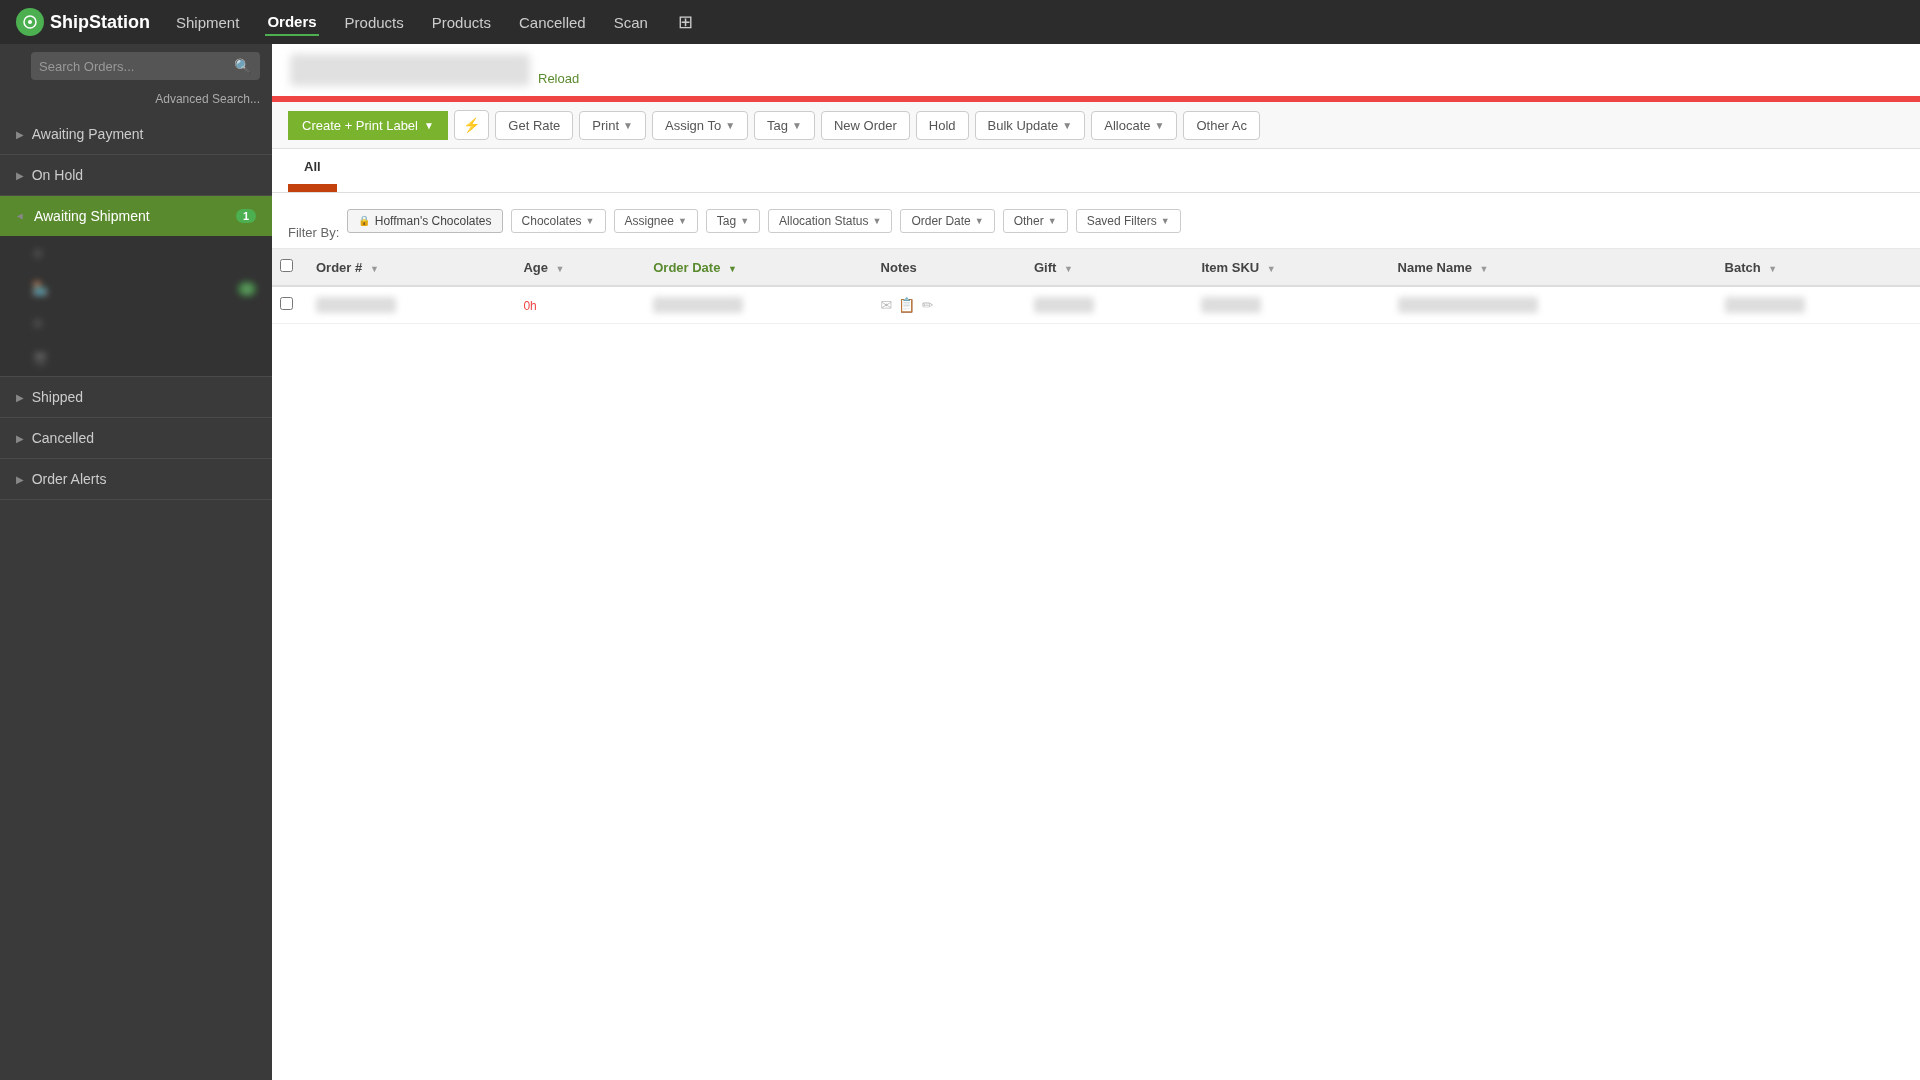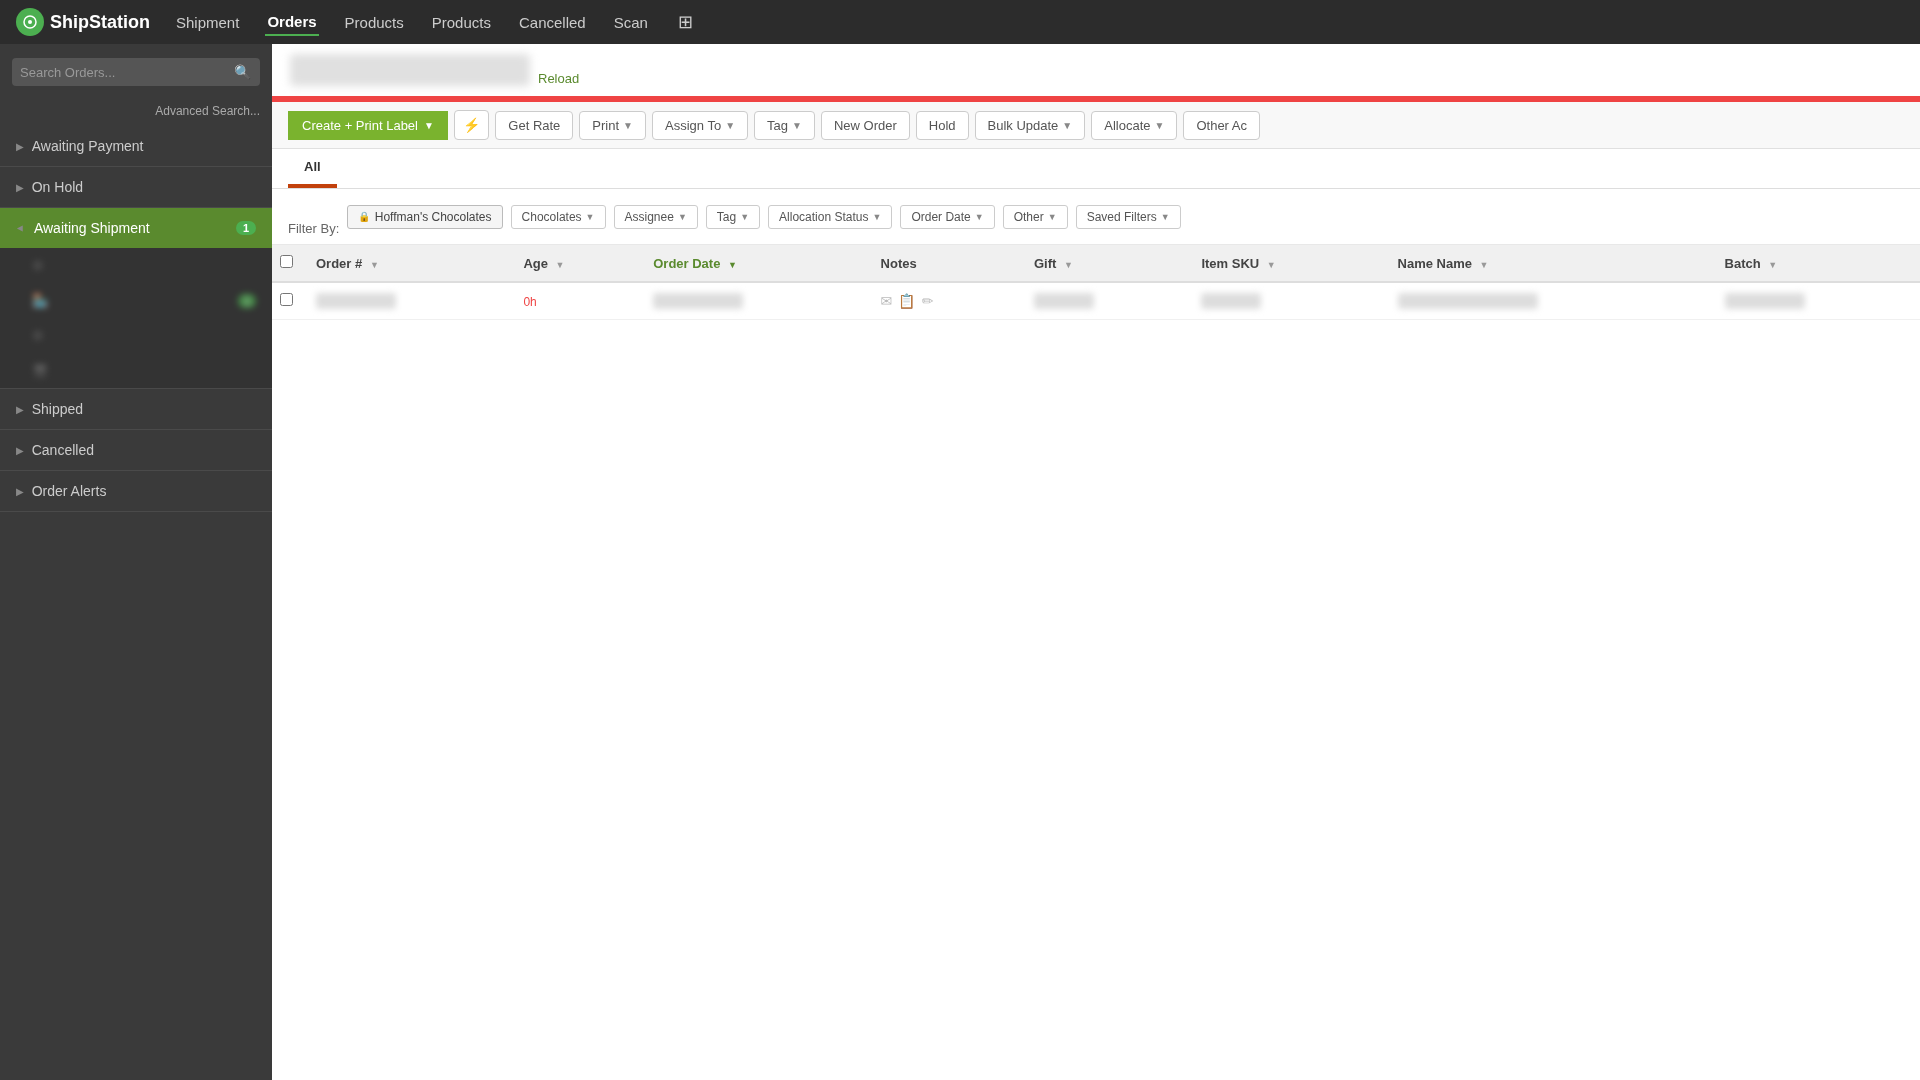--- a/index.html
+++ b/index.html
@@ -61,22 +61,23 @@
     .sidebar {
       width: 272px;
       background: #3a3a3a;
       flex-shrink: 0;
       display: flex;
       flex-direction: column;
       overflow-y: auto;
     }
 
     .search-container {
-      padding: 14px 12px;
+      padding: 8px 12px;
       background: #3a3a3a;
+      margin-left: 19px;
     }
     .search-box {
       display: flex;
       align-items: center;
       background: #555;
       border-radius: 4px;
       padding: 6px 8px;
       gap: 6px;
     }
     .search-input {
@@ -243,21 +244,21 @@
     }
     .tab {
       padding: 10px 16px;
       cursor: pointer;
       font-size: 13px;
       color: #666;
       border-bottom: 2px solid transparent;
     }
     .tab.active {
       color: #333;
-      border-bottom: 4px solid #c2410c;
+      border-bottom: 8px solid #c2410c;
       font-weight: 600;
     }
 
     
     .filter-bar {
       background: #fff;
       border-bottom: 1px solid #e8e8e8;
       padding: 8px 16px;
       display: flex;
       align-items: center;

